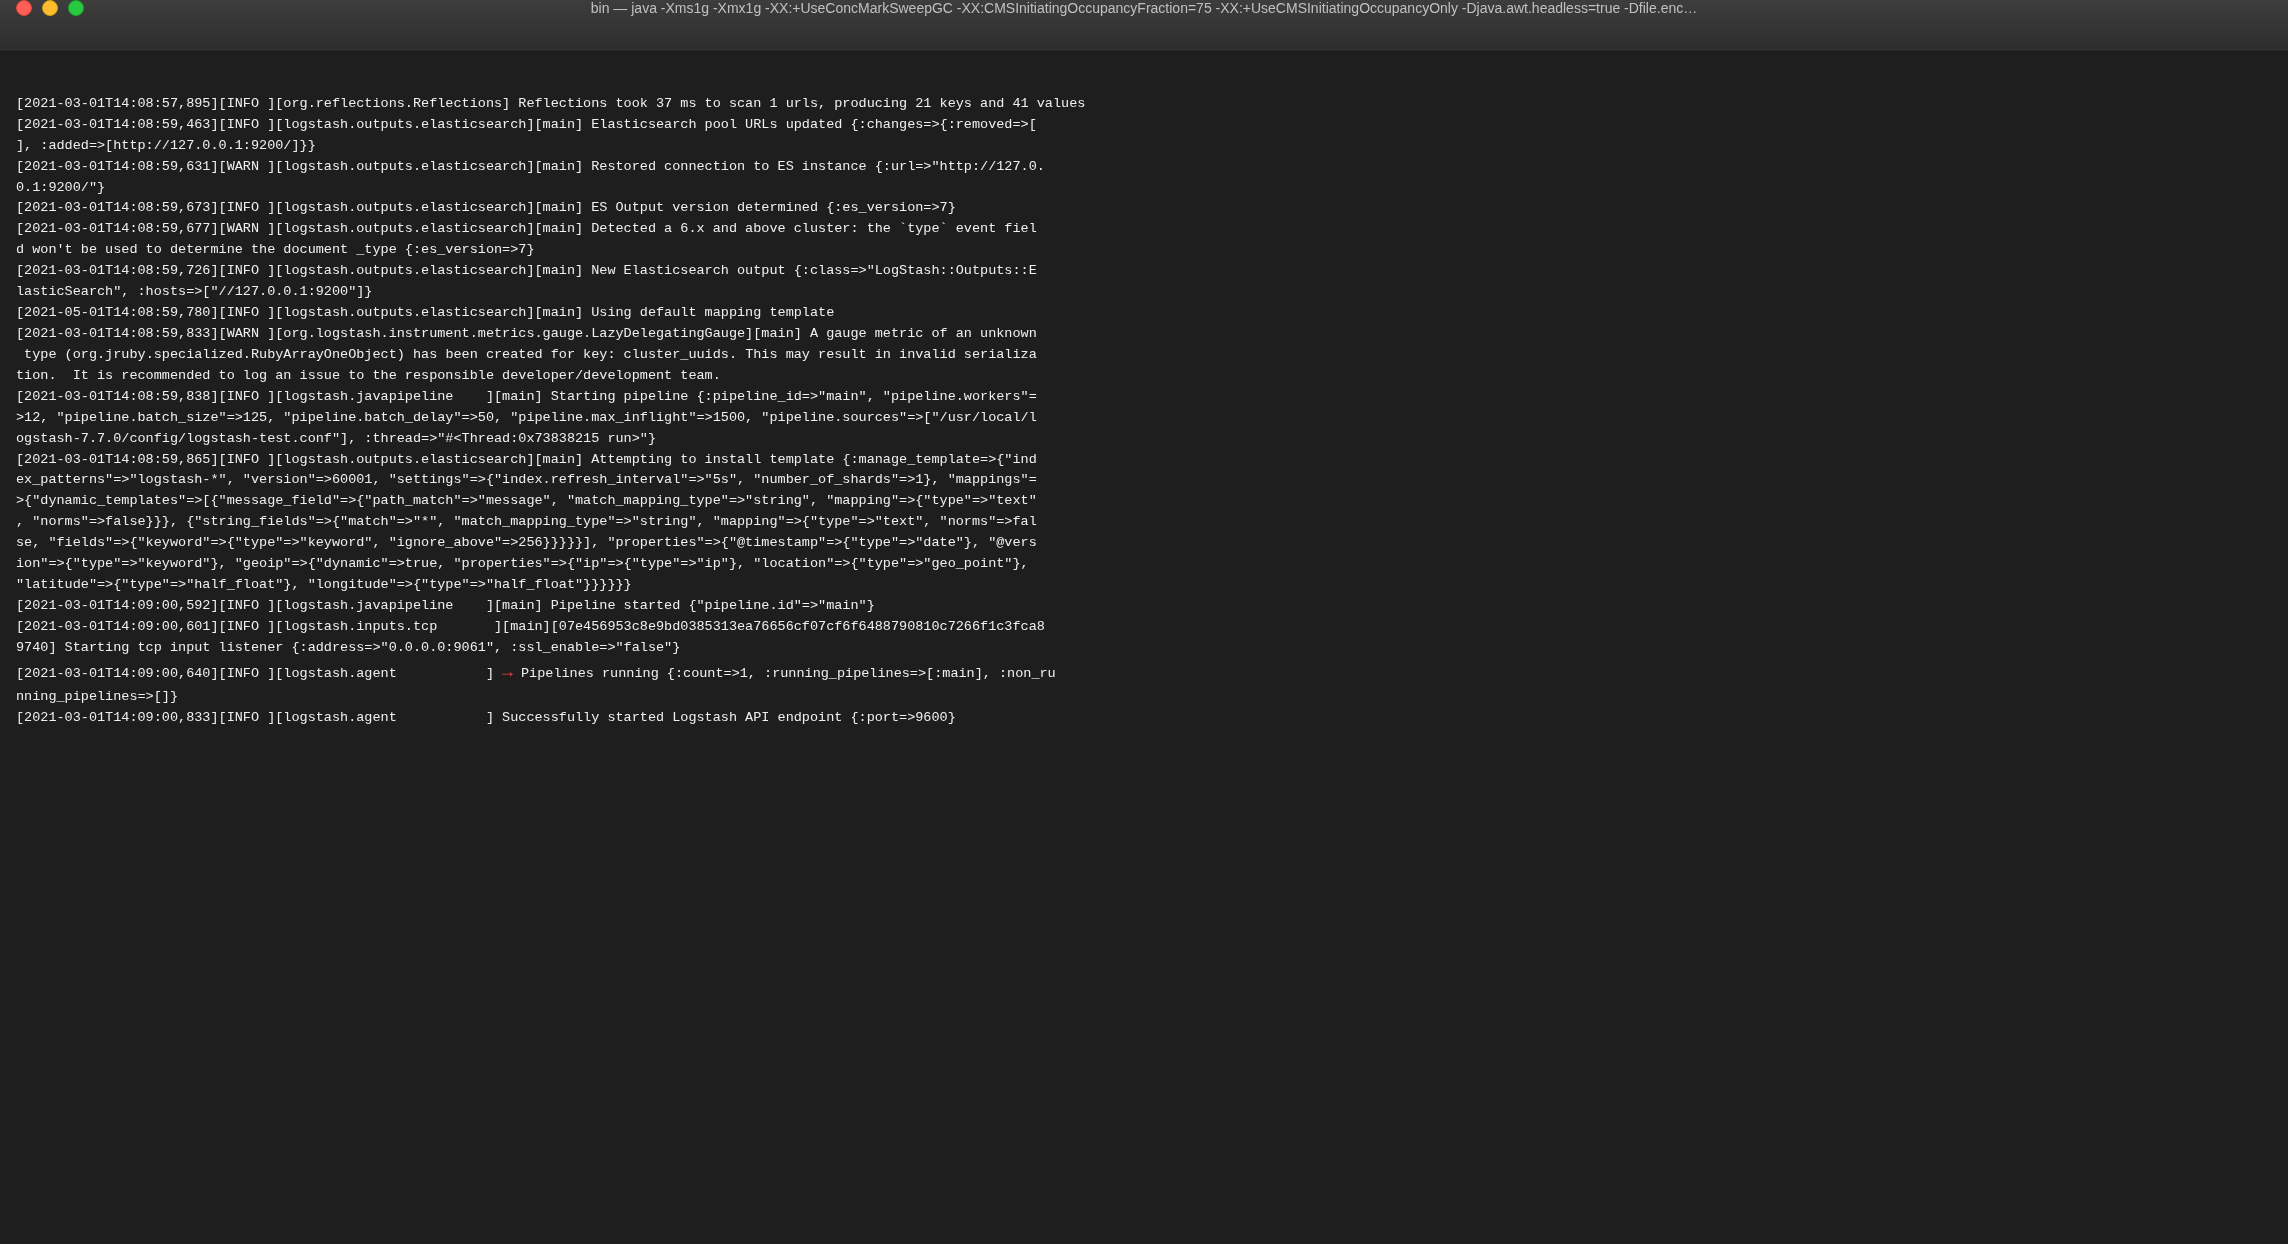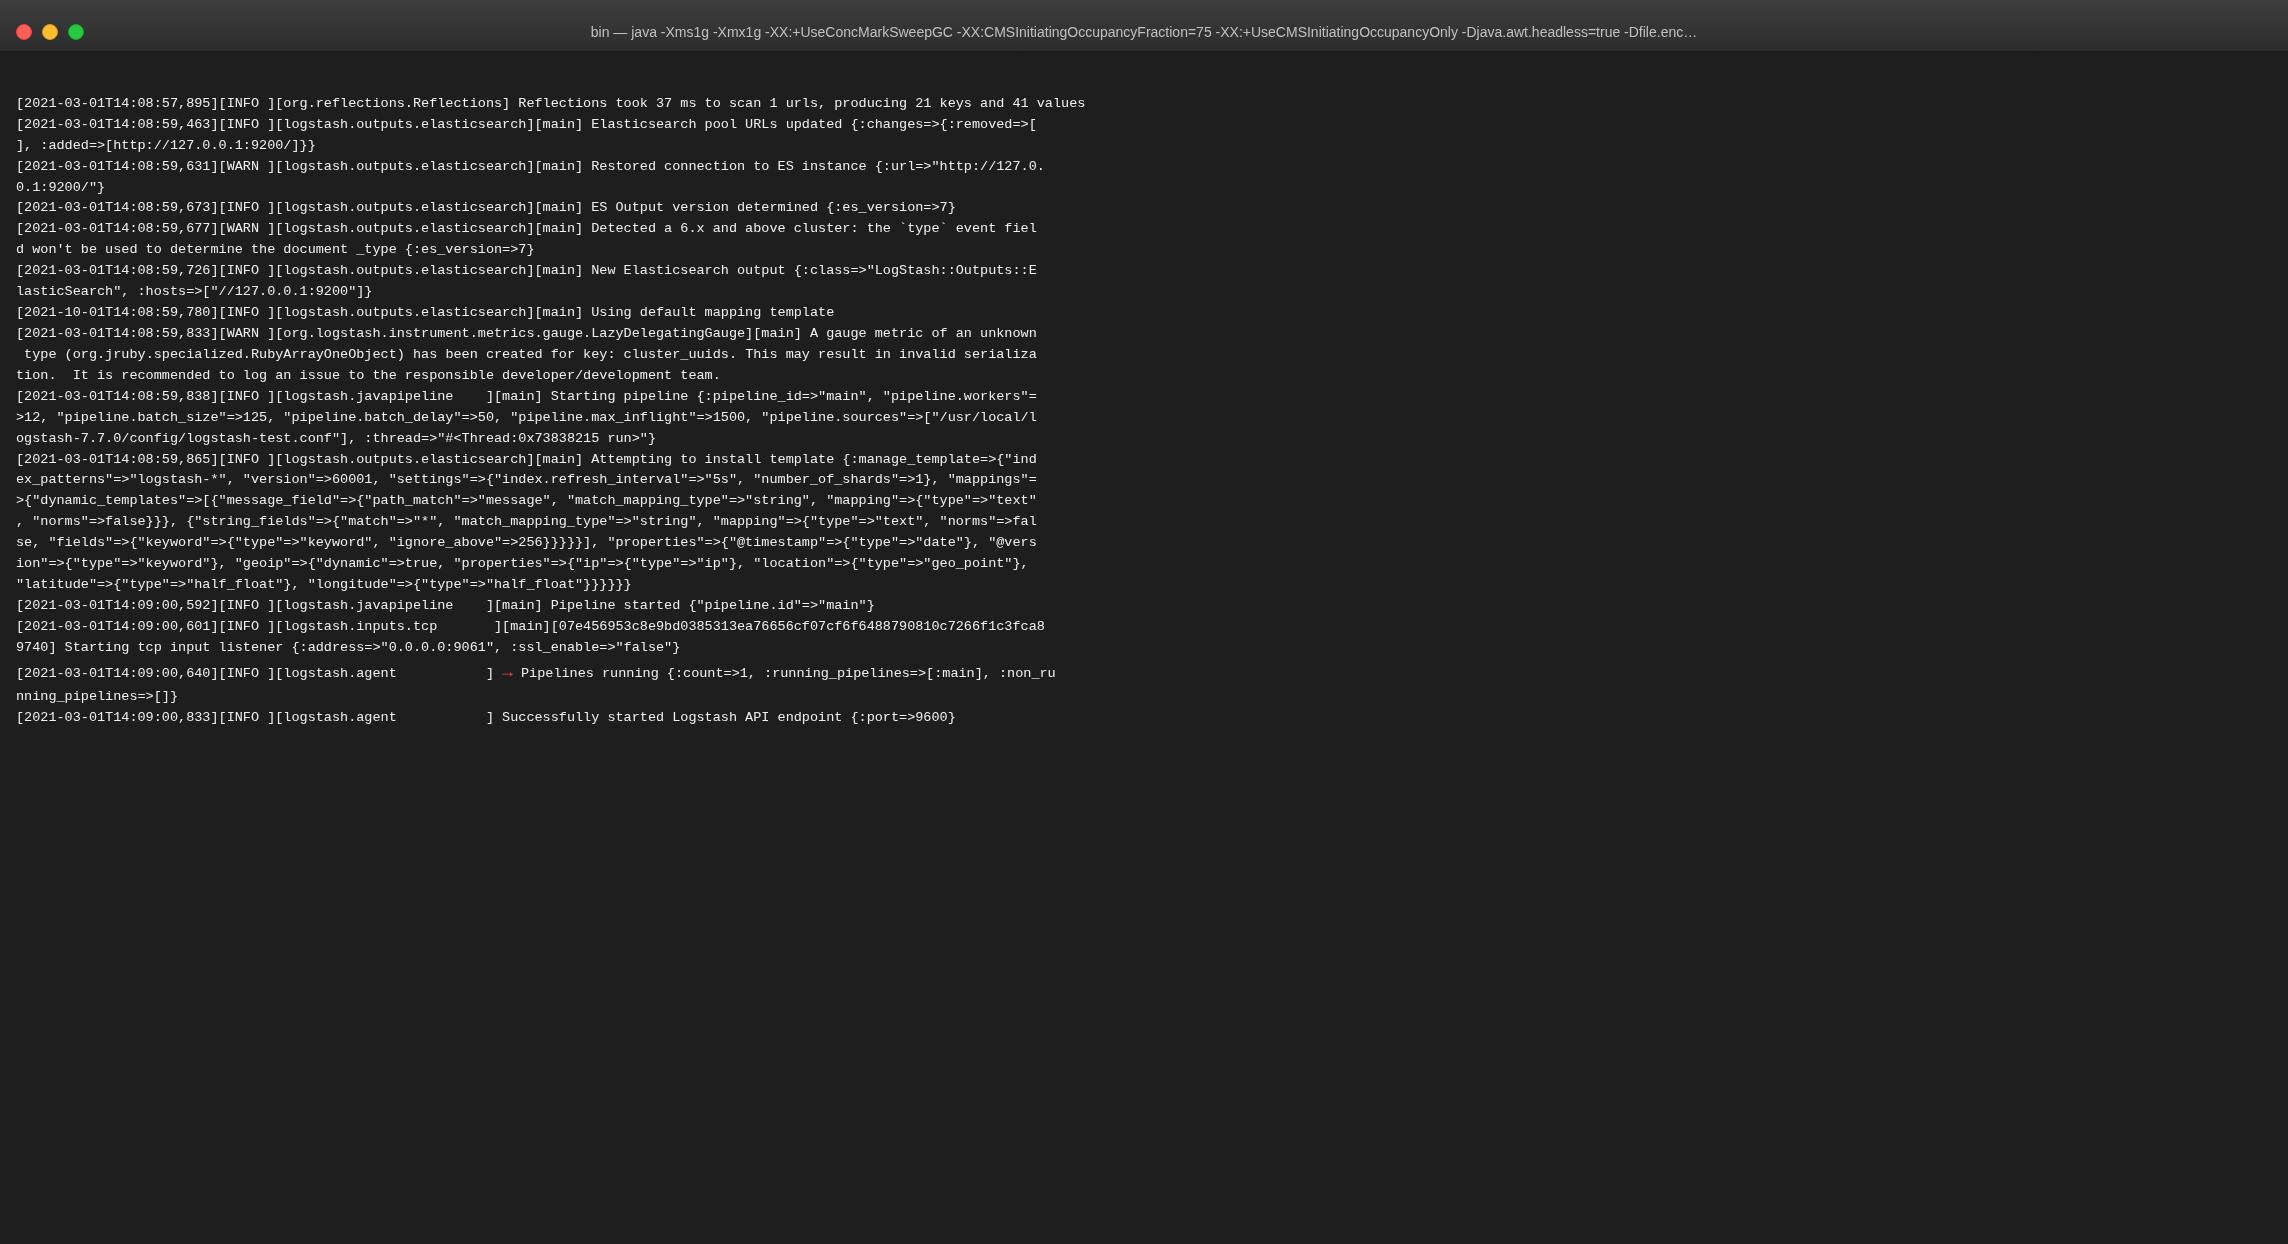--- a/index.html
+++ b/index.html
@@ -23,22 +23,22 @@
       height: 1244px;
       background-color: #1e1e1e;
       display: flex;
       flex-direction: column;
     }
 
     .title-bar {
       background: linear-gradient(180deg, #3d3d3d 0%, #2d2d2d 100%);
       height: 52px;
       display: flex;
-      align-items: flex-end;
-      padding: 11px 16px;
+      align-items: flex-start;
+      padding: 0 16px;
       border-bottom: 1px solid #1a1a1a;
       flex-shrink: 0;
       position: relative;
     }
 
     .traffic-lights {
       display: flex;
       gap: 10px;
       align-items: center;
     }
@@ -112,21 +112,21 @@
     <div class="terminal-text-block"><span>[2021-03-01T14:08:57,895][INFO ][org.reflections.Reflections] Reflections took 37 ms to scan 1 urls, producing 21 keys and 41 values
 </span><span>[2021-03-01T14:08:59,463][INFO ][logstash.outputs.elasticsearch][main] Elasticsearch pool URLs updated {:changes=&gt;{:removed=&gt;[
 ], :added=&gt;[http://127.0.0.1:9200/]}}
 </span><span>[2021-03-01T14:08:59,631][WARN ][logstash.outputs.elasticsearch][main] Restored connection to ES instance {:url=&gt;"http://127.0.
 0.1:9200/"}
 </span><span>[2021-03-01T14:08:59,673][INFO ][logstash.outputs.elasticsearch][main] ES Output version determined {:es_version=&gt;7}
 </span><span>[2021-03-01T14:08:59,677][WARN ][logstash.outputs.elasticsearch][main] Detected a 6.x and above cluster: the `type` event fiel
 d won't be used to determine the document _type {:es_version=&gt;7}
 </span><span>[2021-03-01T14:08:59,726][INFO ][logstash.outputs.elasticsearch][main] New Elasticsearch output {:class=&gt;"LogStash::Outputs::E
 lasticSearch", :hosts=&gt;["//127.0.0.1:9200"]}
-</span><span>[2021-10-01T14:08:59,780][INFO ][logstash.outputs.elasticsearch][main] Using default mapping template
+</span><span>[2021-05-01T14:08:59,780][INFO ][logstash.outputs.elasticsearch][main] Using default mapping template
 </span><span>[2021-03-01T14:08:59,833][WARN ][org.logstash.instrument.metrics.gauge.LazyDelegatingGauge][main] A gauge metric of an unknown
  type (org.jruby.specialized.RubyArrayOneObject) has been created for key: cluster_uuids. This may result in invalid serializa
 tion.  It is recommended to log an issue to the responsible developer/development team.
 </span><span>[2021-03-01T14:08:59,838][INFO ][logstash.javapipeline    ][main] Starting pipeline {:pipeline_id=&gt;"main", "pipeline.workers"=
 &gt;12, "pipeline.batch_size"=&gt;125, "pipeline.batch_delay"=&gt;50, "pipeline.max_inflight"=&gt;1500, "pipeline.sources"=&gt;["/usr/local/l
 ogstash-7.7.0/config/logstash-test.conf"], :thread=&gt;"#&lt;Thread:0x73838215 run&gt;"}
 </span><span>[2021-03-01T14:08:59,865][INFO ][logstash.outputs.elasticsearch][main] Attempting to install template {:manage_template=&gt;{"ind
 ex_patterns"=&gt;"logstash-*", "version"=&gt;60001, "settings"=&gt;{"index.refresh_interval"=&gt;"5s", "number_of_shards"=&gt;1}, "mappings"=
 &gt;{"dynamic_templates"=&gt;[{"message_field"=&gt;{"path_match"=&gt;"message", "match_mapping_type"=&gt;"string", "mapping"=&gt;{"type"=&gt;"text"
 , "norms"=&gt;false}}}, {"string_fields"=&gt;{"match"=&gt;"*", "match_mapping_type"=&gt;"string", "mapping"=&gt;{"type"=&gt;"text", "norms"=&gt;fal

